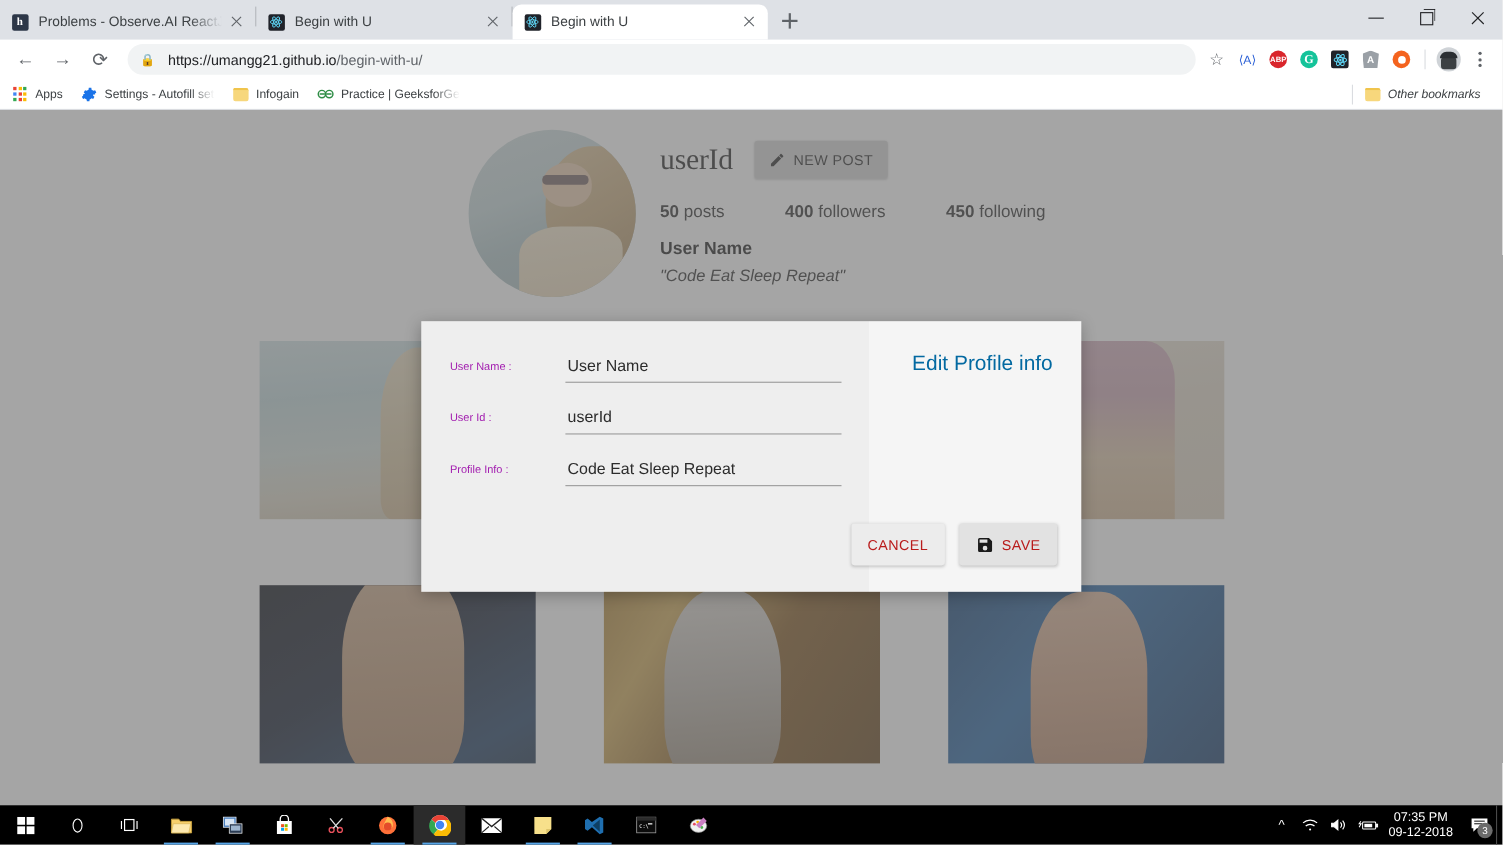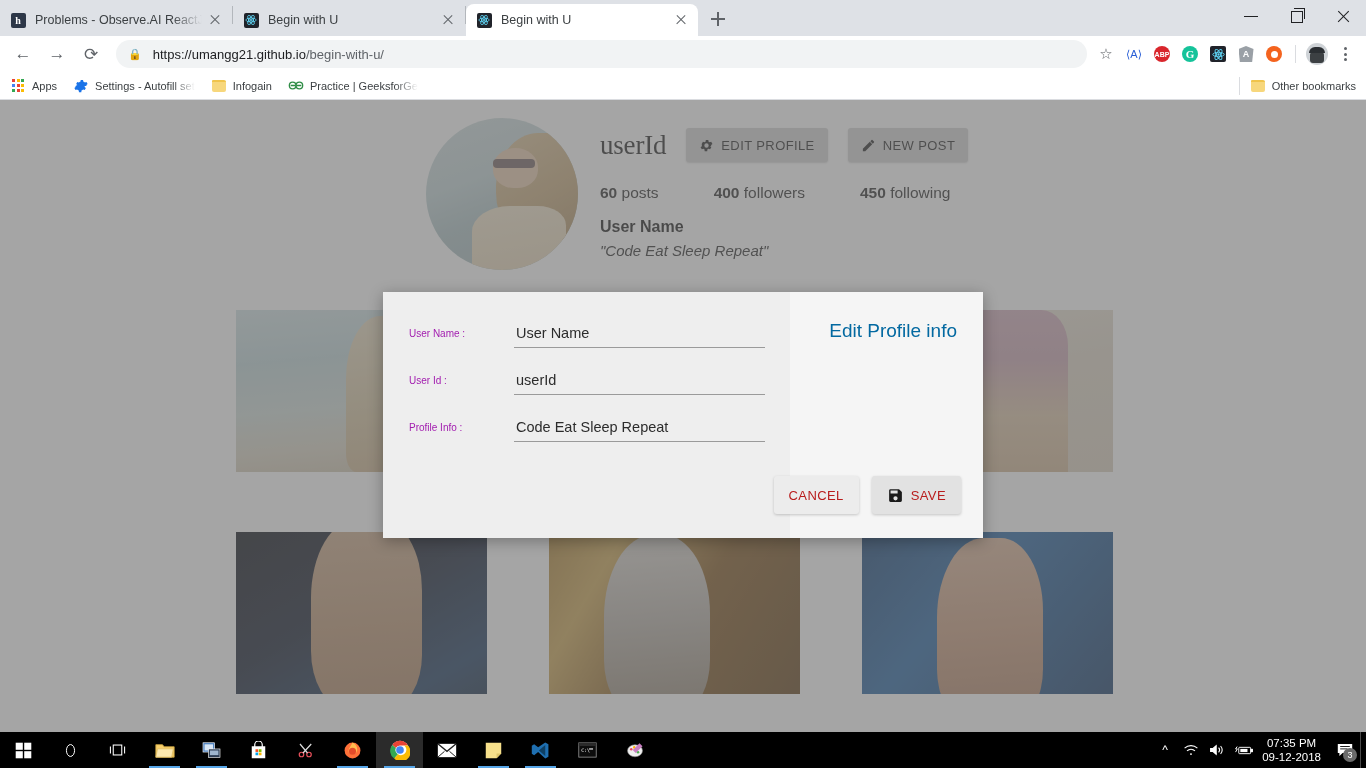--- a/index.html
+++ b/index.html
@@ -182,21 +182,21 @@
   .apps-grid i:nth-child(1){background:#ea4335}.apps-grid i:nth-child(2){background:#fbbc04}
   .apps-grid i:nth-child(3){background:#34a853}.apps-grid i:nth-child(4){background:#4285f4}
   .apps-grid i:nth-child(5){background:#ea4335}.apps-grid i:nth-child(6){background:#fbbc04}
   .apps-grid i:nth-child(7){background:#34a853}.apps-grid i:nth-child(8){background:#ea4335}
   .apps-grid i:nth-child(9){background:#fbbc04}
   .folder-ico {
     width: 14px; height: 12px; background: #f7d77c; border-radius: 1px 2px 2px 2px;
     border-top: 2px solid #f0c44c;
   }
   .bm-right {
-    position: absolute; right: 10px; display: flex; 
+    position: absolute; right: 20px; display: flex;  font-style: italic;
   }
   .bm-right .tb-sep { margin-right: 10px; }
 
   
   .page {
     position: absolute; left: 0; top: 100px; width: 1366px; height: 632px;
     background: #fff; overflow: hidden;
   }
   .profile {
     display: flex; padding: 18px 0 0 426px; position: relative;
@@ -529,35 +529,29 @@
         <span class="hair"></span>
           <span class="face"></span>
         <span class="glasses"></span>
           <span class="dress"></span>
       </div>
       <div class="pinfo">
         <div class="prow1">
           <span class="uid">userId</span>
           <button class="pbtn">
             <svg width="15" height="15" viewBox="0 0 24 24" fill="#1b1b1b">
-              <path d="M19.4 13a7.6 7.6 0 000-2l2.1-1.6-2-3.5-2.5 1a7.6 7.6 0 00-1.7-1l-.4-2.9h-4l-.4 2.9a7.6 7.6 0 00-1.7 1l-2.5-1-2 3.5L4.6 11a7.6 7.6 0 000 2l-2.1 1.6 2 3.5 2.5-1a7.6 7.6 0 001.7 1l.4 2.9h4l.4-2.9a7.6 7.6 0 001.7-1l2.5 1 2-3.5-2.3-1.6zM12 15.5A3.5 3.5 0 1112 8.5a3.5 3.5 0 010 7z"></path>
-            </svg>
-            <span>EDIT PROFILE</span>
-          </button>
-          <button class="pbtn">
-            <svg width="15" height="15" viewBox="0 0 24 24" fill="#1b1b1b">
               <path d="M3 17.2V21h3.8L17.9 9.9l-3.8-3.8L3 17.2zM20.7 7.1a1 1 0 000-1.4l-2.4-2.4a1 1 0 00-1.4 0l-1.9 1.9 3.8 3.8 1.9-1.9z"></path>
             </svg>
             <span>NEW POST</span>
           </button>
         </div>
 
         <div class="stats">
           <div>
-            <b>60</b>
+            <b>50</b>
             <span>posts</span>
           </div>
           <div>
             <b>400</b>
             <span>followers</span>
           </div>
           <div>
             <b>450</b>
             <span>following</span>
           </div>

